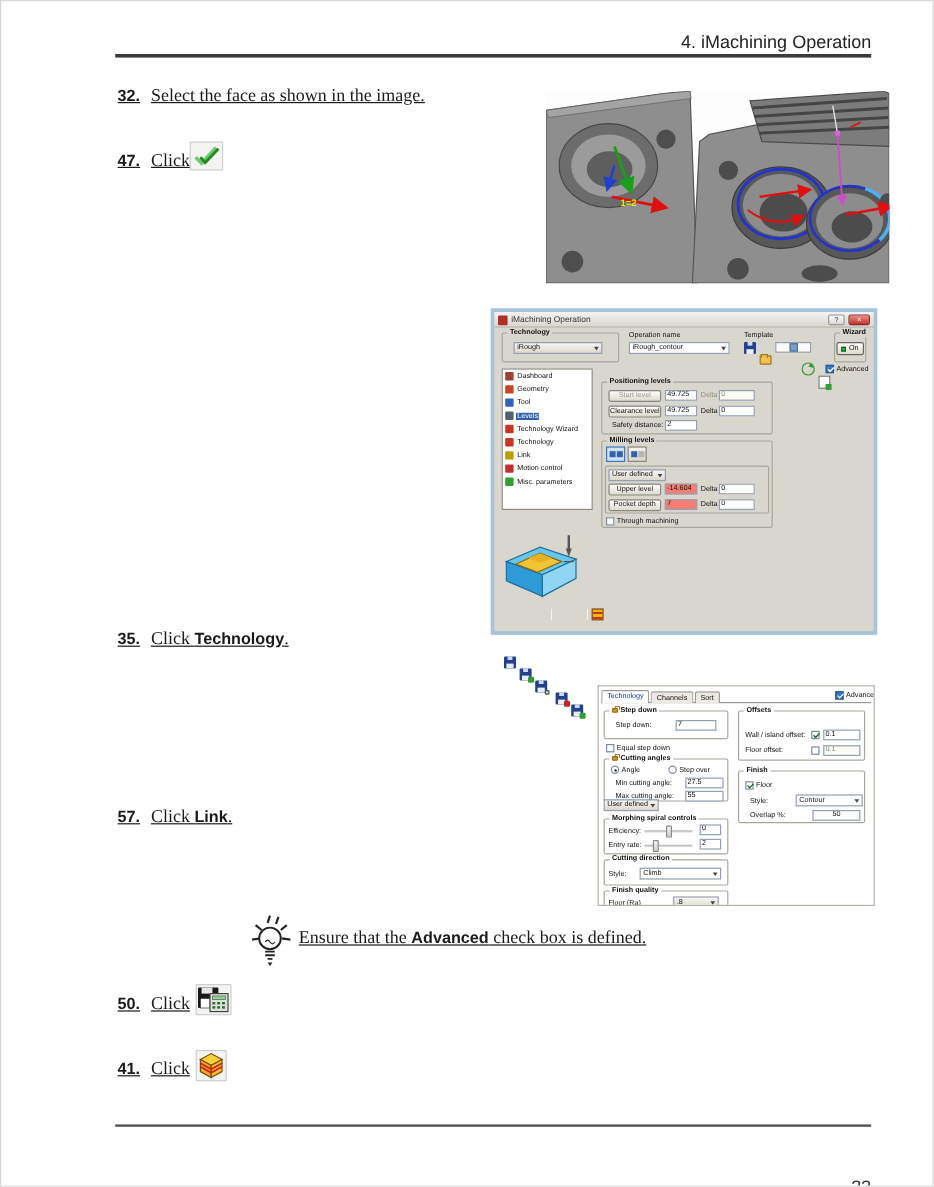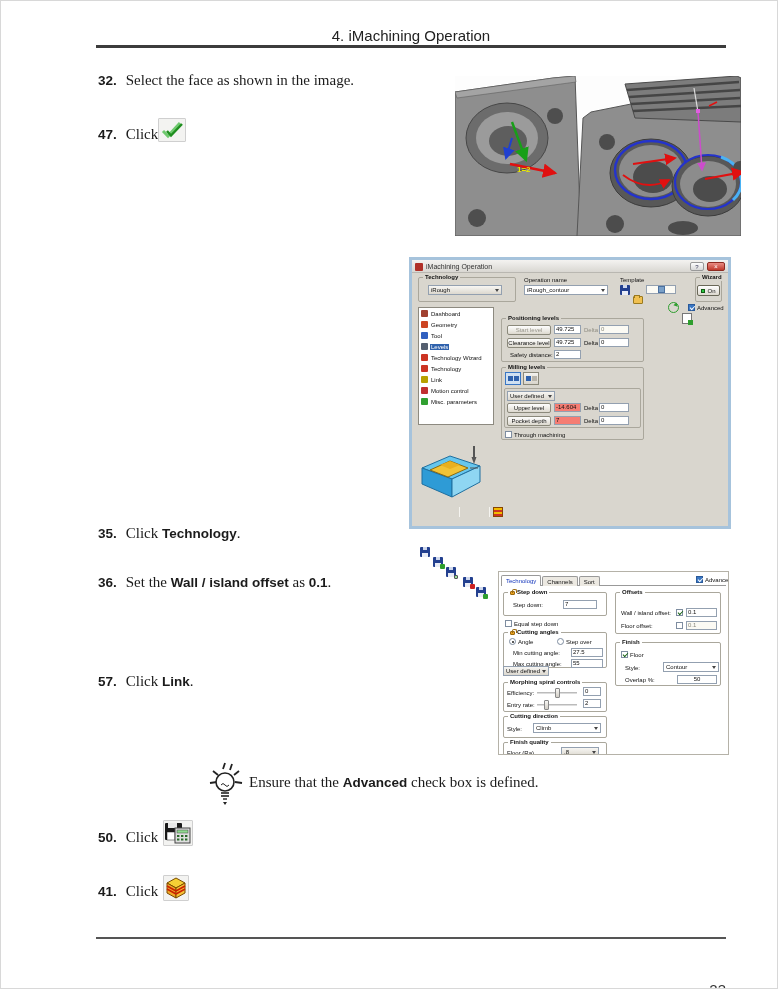--- a/index.html
+++ b/index.html
@@ -1,25 +1,25 @@
 <!DOCTYPE html>
 <html><head>
 <meta charset="utf-8">
 <style>
   html,body{margin:0;padding:0;background:#ececec;}
   .page{position:relative;width:778px;height:989px;background:#fff;border:1px solid #d8d8d8;box-sizing:border-box;overflow:hidden;font-family:"Liberation Serif",serif;color:#1b1b1b;}
 
   
-  .hdr{position:absolute;top:26px;left:95px;width:630px;text-align:center;font:15px "Liberation Sans",sans-serif;color:#222;}
+  .hdr{position:absolute;top:26px;left:95px;width:630px;text-align:right;font:15px "Liberation Sans",sans-serif;color:#222;}
   .rule{position:absolute;left:95px;width:630px;background:#3c3c3c;}
   .rule.top{top:44px;height:3px;}
   .rule.bot{top:936px;height:2px;background:#555;}
   .pagenum{position:absolute;top:980px;left:95px;width:630px;text-align:right;font:15px "Liberation Sans",sans-serif;color:#333;}
 
-  .step{position:absolute;left:97px;font-size:15px;line-height:19px;}
+  .step{position:absolute;left:97px;font-size:15px;line-height:19px;text-decoration:underline;}
   .num{font:bold 13.5px "Liberation Sans",sans-serif;padding-right:9px;}
   .b{font:bold 13.5px "Liberation Sans",sans-serif;}
   .inl{position:absolute;}
   .iconbg{background:#f3f3f1;border:1px solid #cfcfcf;border-radius:1px;}
 
   
   .shot *{box-sizing:border-box;}
   .shot{font-family:"Liberation Sans",sans-serif;color:#111;}
   .lbl{position:absolute;font-size:6px;line-height:8px;white-space:nowrap;}
   .lbl.dis{color:#8f8d82;}
@@ -321,23 +321,20 @@
           <span class="tri red"></span>
         </div>
       <div class="tbi door reddoor" style="left:302px;top:247px"></div>
     </div>
   </div>
 
   <div class="step" style="top:523px">
     <span class="num">35.</span><span><span>Click </span><span class="b">Technology</span><span>.</span></span>
   </div>
 
-  <div class="step" style="top:572px">
-    <span class="num">36.</span><span><span>Set the </span><span class="b">Wall / island offset</span><span> as </span><span class="b">0.1</span><span>.</span></span>
-  </div>
 
   <div class="panel shot">
     <div class="tabsrow">
       <span class="tab active">Technology</span><span class="tab">Channels</span><span class="tab">Sort</span>
     </div>
     <span class="chk blue" style="left:197px;top:4px"></span>
     <span class="lbl" style="left:206px;top:4px">Advanced</span>
 
     <div class="gb" style="left:4px;top:20px;width:104px;height:24px">
       <span class="lg"><span class="lock"></span><span>Step down</span></span>

